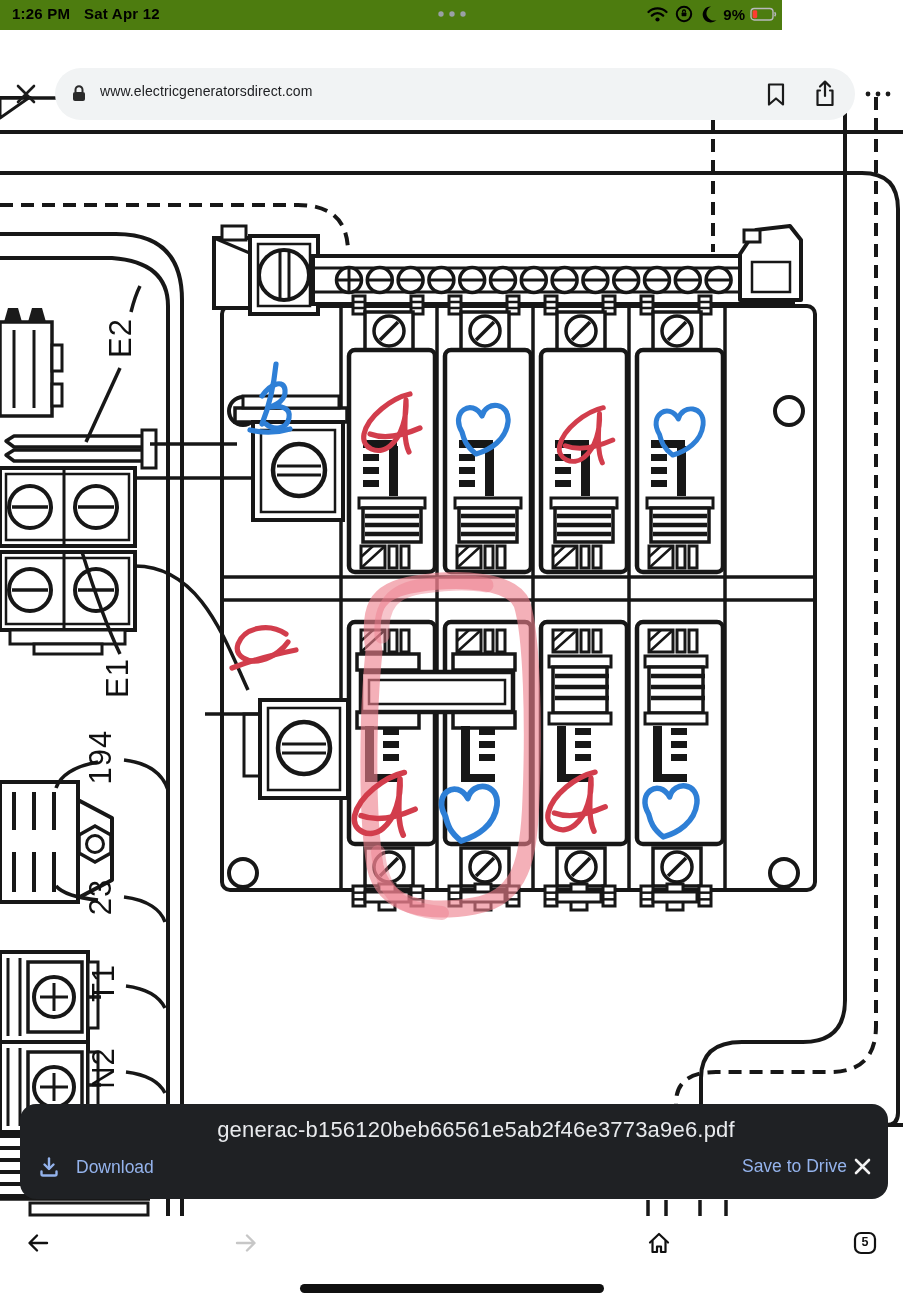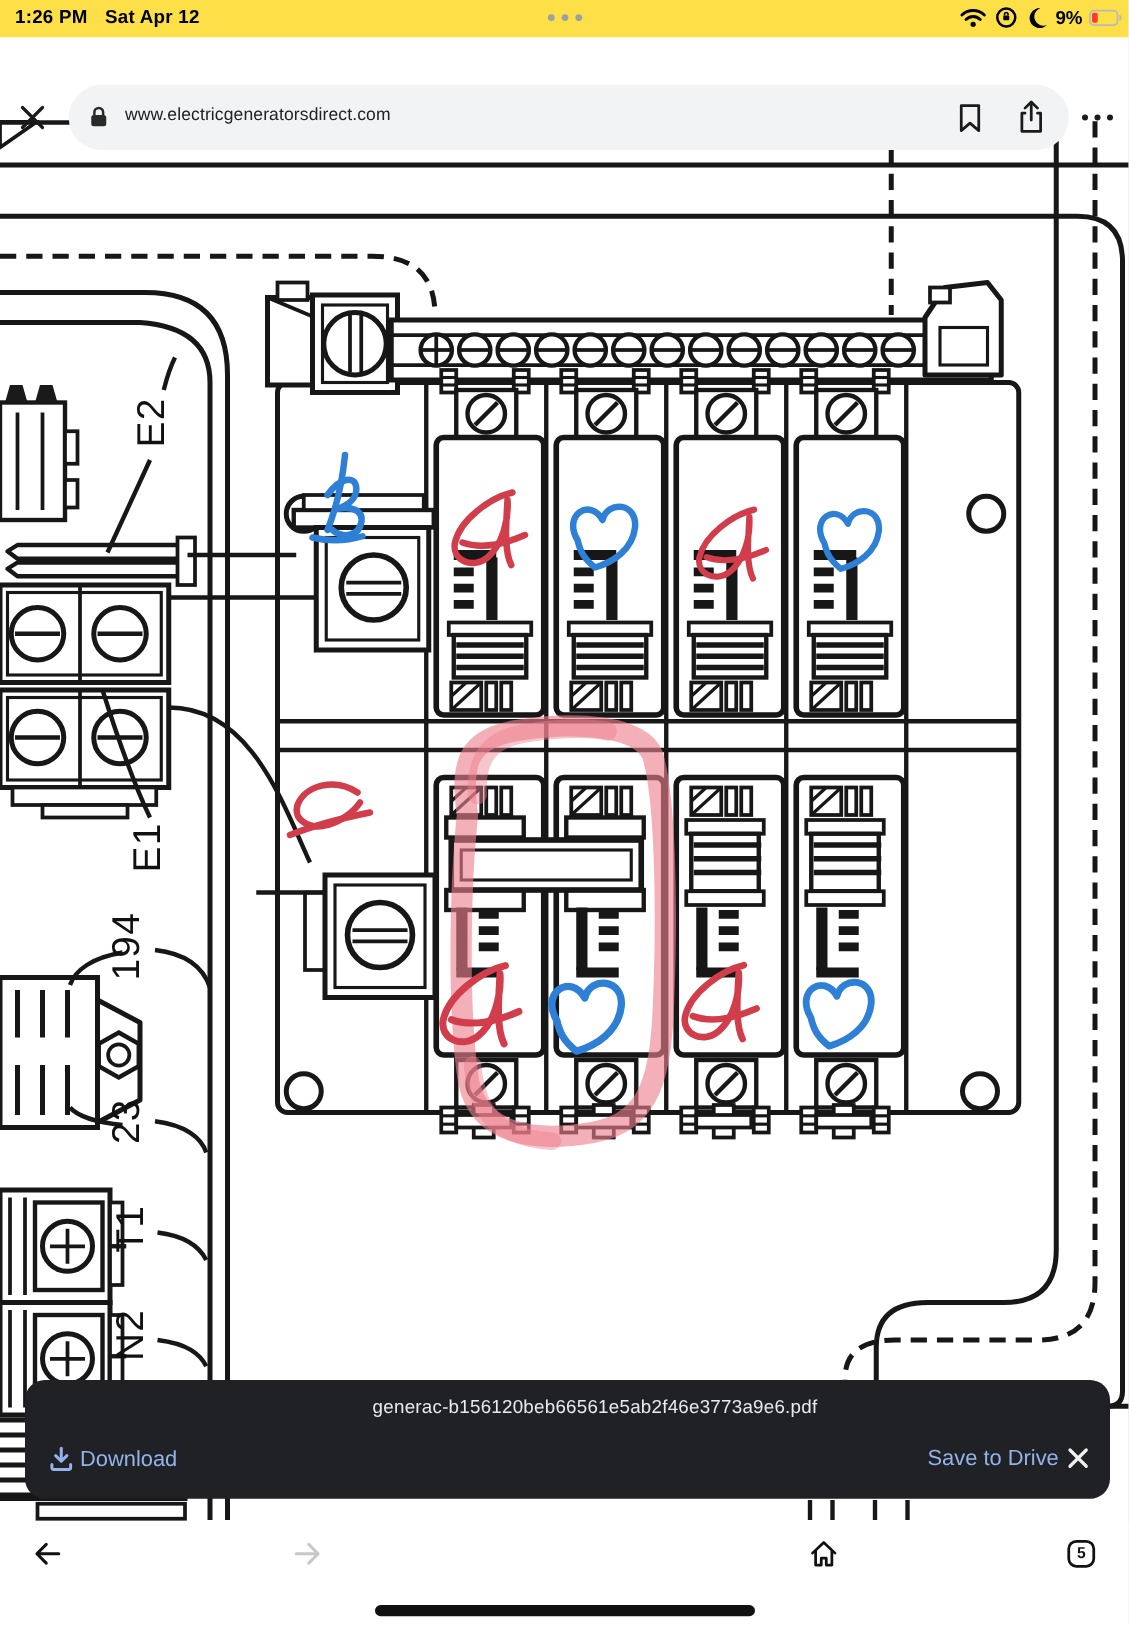--- a/index.html
+++ b/index.html
@@ -1,40 +1,40 @@
 <!DOCTYPE html>
 <html><head>
 <meta charset="utf-8">
 <style>
   html,body{margin:0;padding:0;background:#dadada;}
   .screen{position:relative;width:903px;height:1300px;background:#ffffff;overflow:hidden;
           font-family:"Liberation Sans",sans-serif;}
   
-  .statusbar{position:absolute;left:0;top:0;width:903px;height:30px;background:#fde047;z-index:30;}
+  .statusbar{position:absolute;left:0;top:0;width:782px;height:30px;background:#4d7c0f;z-index:30;}
   .status-left{position:absolute;left:12px;top:5px;font-size:15px;font-weight:700;color:#000;letter-spacing:.2px;}
   .status-left .date{margin-left:14px;font-weight:700;}
   .status-dots{position:absolute;left:436px;top:8px;}
   .status-right{position:absolute;right:4px;top:3px;display:flex;align-items:center;gap:5px;height:22px;}
   .batt-pct{font-size:15px;font-weight:600;color:#000;}
   
   .toolbar{position:absolute;left:0;top:30px;width:903px;height:66px;background:#fff;z-index:30;}
   .close-x{position:absolute;left:14px;top:52px;width:24px;height:24px;}
   .omnibox{position:absolute;left:55px;top:38px;width:800px;height:52px;background:#f1f3f4;border-radius:26px;}
   .lock{position:absolute;left:70px;top:54px;width:18px;height:19px;}
   .url{position:absolute;left:100px;top:53px;font-size:14px;color:#202124;letter-spacing:.1px;}
   .ic-bookmark{position:absolute;left:764px;top:51px;width:24px;height:26px;}
   .ic-share{position:absolute;left:812px;top:49px;width:26px;height:29px;}
   .ic-more{position:absolute;left:863px;top:59px;width:30px;height:10px;}
   
   #diagram{position:absolute;left:0;top:0;z-index:1;}
   
   .dlbar{position:absolute;left:20px;top:1104px;width:868px;height:95px;background:#1f2124;border-radius:16px;z-index:40;color:#e8eaed;}
-  .dl-filename{position:absolute;left:0;right:0;top:13px;text-align:center;font-size:15px;color:#e8eaed;letter-spacing:.2px;padding-left:44px;}
+  .dl-filename{position:absolute;left:0;right:0;top:13px;text-align:center;font-size:22px;color:#e8eaed;letter-spacing:.2px;padding-left:44px;}
   .dl-row{position:absolute;left:0;right:0;top:48px;height:40px;}
-  .dl-left{position:absolute;left:18px;top:4px;display:flex;align-items:center;gap:4px;cursor:pointer;}
+  .dl-left{position:absolute;left:18px;top:4px;display:flex;align-items:center;gap:16px;cursor:pointer;}
   .dl-label{font-size:17.5px;color:#94b3ec;}
   .dl-right{position:absolute;right:16px;top:4px;display:flex;align-items:center;gap:6px;}
   .dl-save{font-size:17.5px;color:#94b3ec;cursor:pointer;}
   
   .navbar{position:absolute;left:0;top:1218px;width:903px;height:82px;background:#fff;z-index:35;}
   .nav-ic{position:absolute;top:12px;width:26px;height:26px;}
   .tabbox{position:absolute;top:12px;left:852px;width:26px;height:26px;}
   .tabnum{position:absolute;top:17px;left:852px;width:26px;text-align:center;font-size:12.5px;font-weight:700;color:#111;}
   .home-indicator{position:absolute;left:300px;top:1284px;width:304px;height:9px;border-radius:5px;background:#101010;z-index:36;}
 </style>

